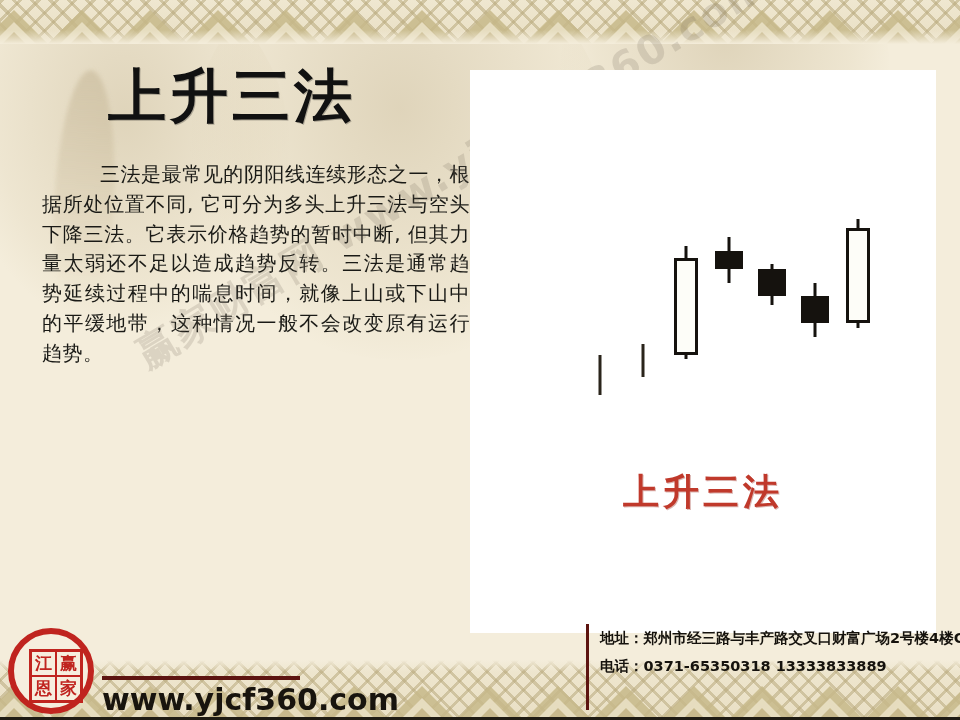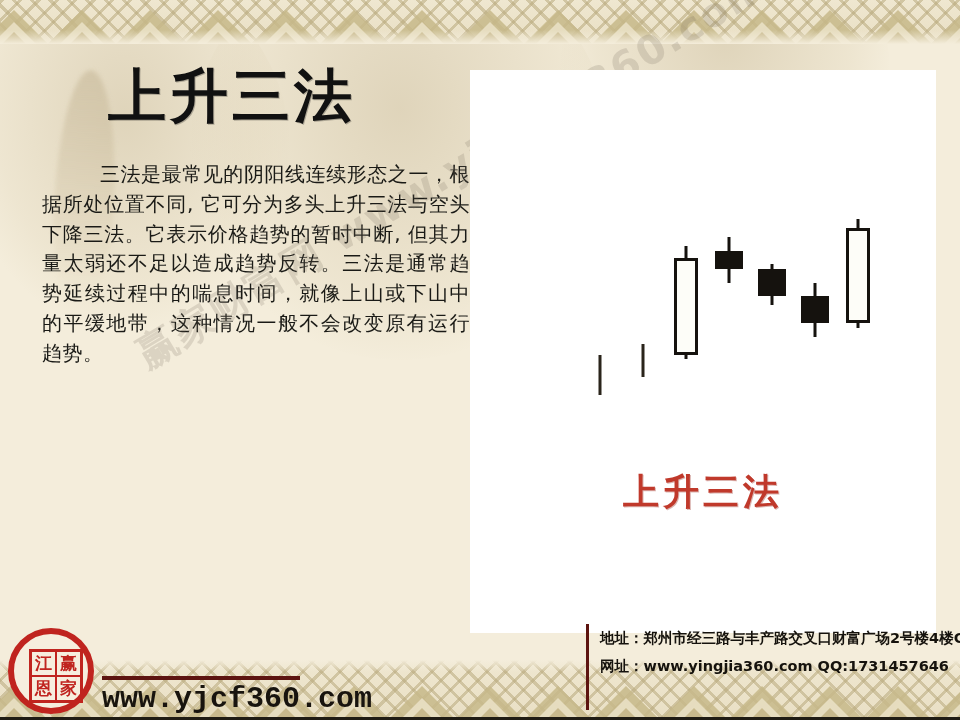--- a/index.html
+++ b/index.html
@@ -152,21 +152,20 @@
     font-size:38px;font-weight:bold;color:#18140e;letter-spacing:2px;
     white-space:nowrap;
   }
   .brand-rule{
     position:absolute;left:96px;top:50px;width:198px;height:4px;background:#5d1410;
   }
   .brand-url{
     position:absolute;left:96px;top:56px;
     font-size:30px;font-weight:bold;color:#18140e;letter-spacing:0px;
     white-space:nowrap;
-    font-family:Liberation Mono, monospace;
   }
 
   
   .contact{position:absolute;left:586px;top:618px;width:374px;height:96px;}
   .contact-divider{
     position:absolute;left:0;top:6px;width:3px;height:86px;background:#5d1410;
   }
   .contact-lines{position:absolute;left:14px;top:6px;width:360px;}
   .contact-lines .ln{
     font-size:14.5px;font-weight:bold;color:#15120d;
@@ -335,17 +334,17 @@
         </div>
     </div>
     <div class="brand-rule"></div>
     <div class="brand-url">www.yjcf360.com</div>
   </div>
 
   <div class="contact">
     <div class="contact-divider"></div>
     <div class="contact-lines" id="contact-lines">
         <div class="ln">地址：郑州市经三路与丰产路交叉口财富广场2号楼4楼C户</div>
-        <div class="ln">网址：www.yingjia360.com  QQ:1731457646</div>
+        <div class="ln">电话：0371-65350318  13333833889</div>
       </div>
   </div>
 
 </div>
 
 </body></html>

